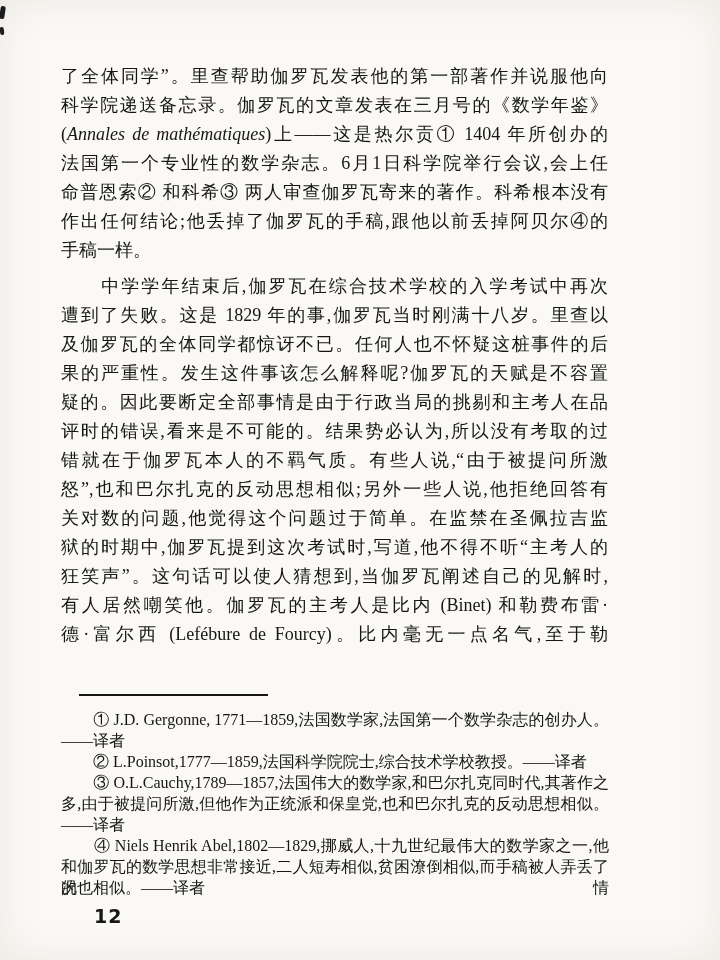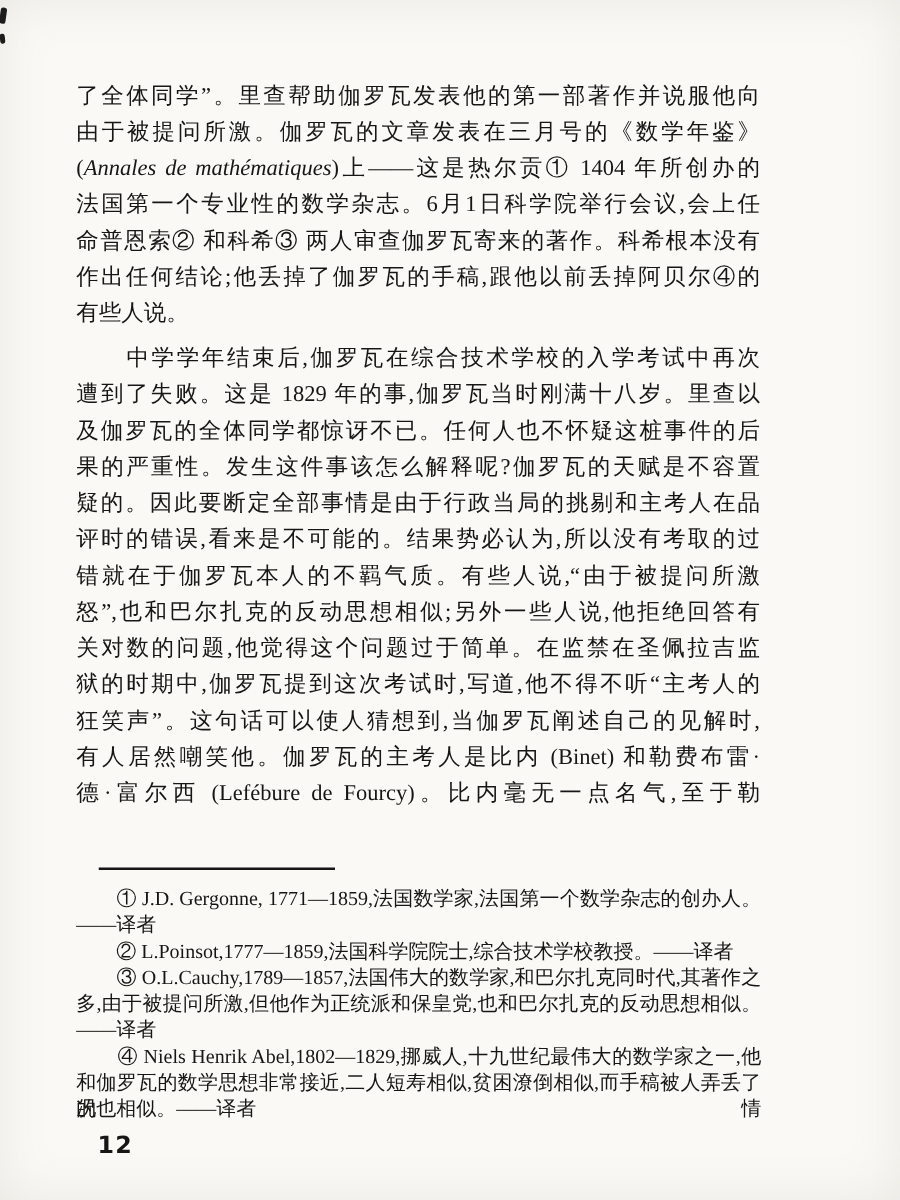--- a/index.html
+++ b/index.html
@@ -66,45 +66,45 @@
     top: 709px;
     width: 548px;
     font-size: 16px;
   }
   .footnotes .line {
     line-height: 21px;
     height: 21px;
   }
   .folio {
     position: absolute;
-    left: 78px;
+    left: 94px;
     top: 905px;
     font-size: 19px;
     font-weight: 700;
     font-family: "DejaVu Sans", "Liberation Sans", sans-serif;
     letter-spacing: 1px;
   }
 </style>
 </head>
 <body>
 
 <div class="page">
 
   <div class="speck speck-1"></div>
   <div class="speck speck-2"></div>
 
   <main class="text-column">
     <section class="para">
         <div class="line just"><span>了全体同学”。里查帮助伽罗瓦发表他的第一部著作并说服他向</span></div>
-        <div class="line just"><span>由于被提问所激。伽罗瓦的文章发表在三月号的《数学年鉴》</span></div>
+        <div class="line just"><span>科学院递送备忘录。伽罗瓦的文章发表在三月号的《数学年鉴》</span></div>
         <div class="line just"><span>(</span><span class="it">Annales de mathématiques</span><span>)上——这是热尔贡① 1404 年所创办的</span></div>
         <div class="line just"><span>法国第一个专业性的数学杂志。6月1日科学院举行会议,会上任</span></div>
         <div class="line just"><span>命普恩索② 和科希③ 两人审查伽罗瓦寄来的著作。科希根本没有</span></div>
         <div class="line just"><span>作出任何结论;他丢掉了伽罗瓦的手稿,跟他以前丢掉阿贝尔④的</span></div>
-        <div class="line"><span>有些人说。</span></div>
+        <div class="line"><span>手稿一样。</span></div>
       </section>
     <section class="para para-gap">
         <div class="line just"><span>　　中学学年结束后,伽罗瓦在综合技术学校的入学考试中再次</span></div>
         <div class="line just"><span>遭到了失败。这是 1829 年的事,伽罗瓦当时刚满十八岁。里查以</span></div>
         <div class="line just"><span>及伽罗瓦的全体同学都惊讶不已。任何人也不怀疑这桩事件的后</span></div>
         <div class="line just"><span>果的严重性。发生这件事该怎么解释呢?伽罗瓦的天赋是不容置</span></div>
         <div class="line just"><span>疑的。因此要断定全部事情是由于行政当局的挑剔和主考人在品</span></div>
         <div class="line just"><span>评时的错误,看来是不可能的。结果势必认为,所以没有考取的过</span></div>
         <div class="line just"><span>错就在于伽罗瓦本人的不羁气质。有些人说,“由于被提问所激</span></div>
         <div class="line just"><span>怒”,也和巴尔扎克的反动思想相似;另外一些人说,他拒绝回答有</span></div>

